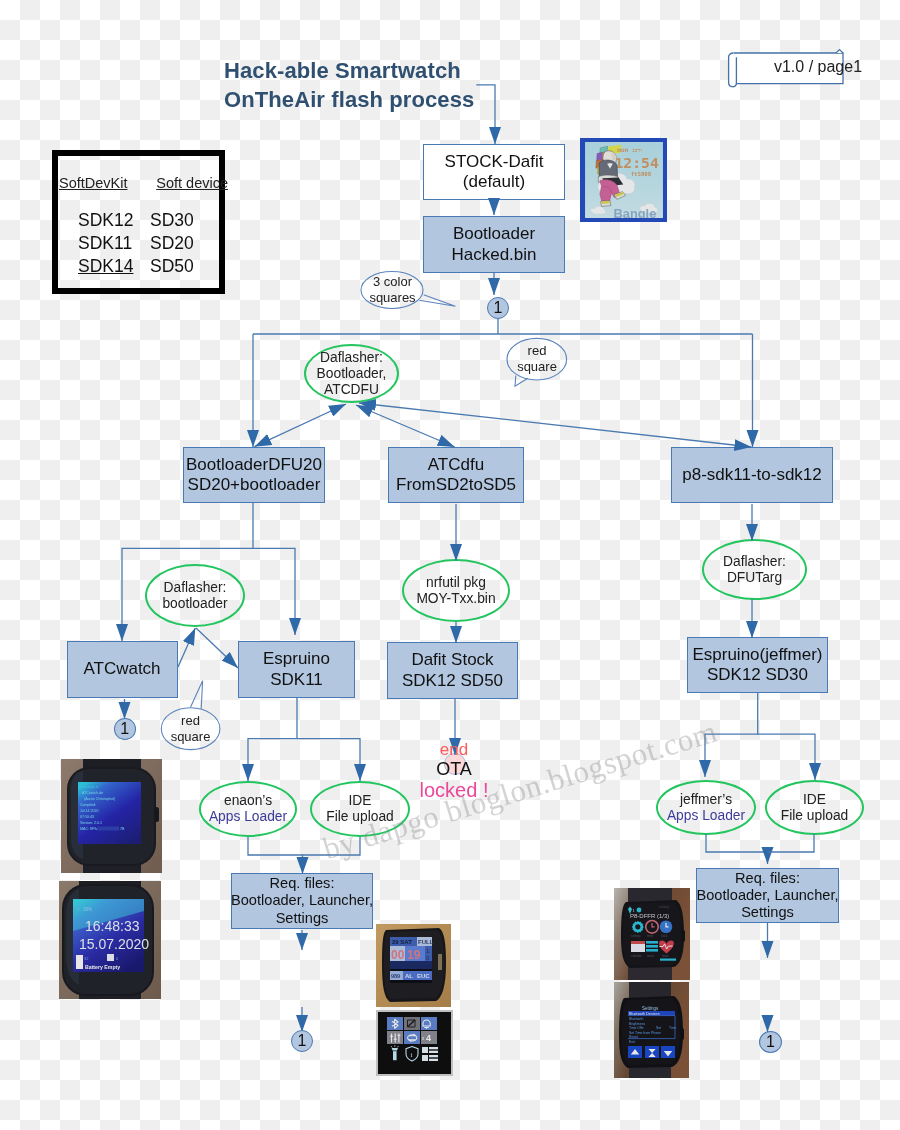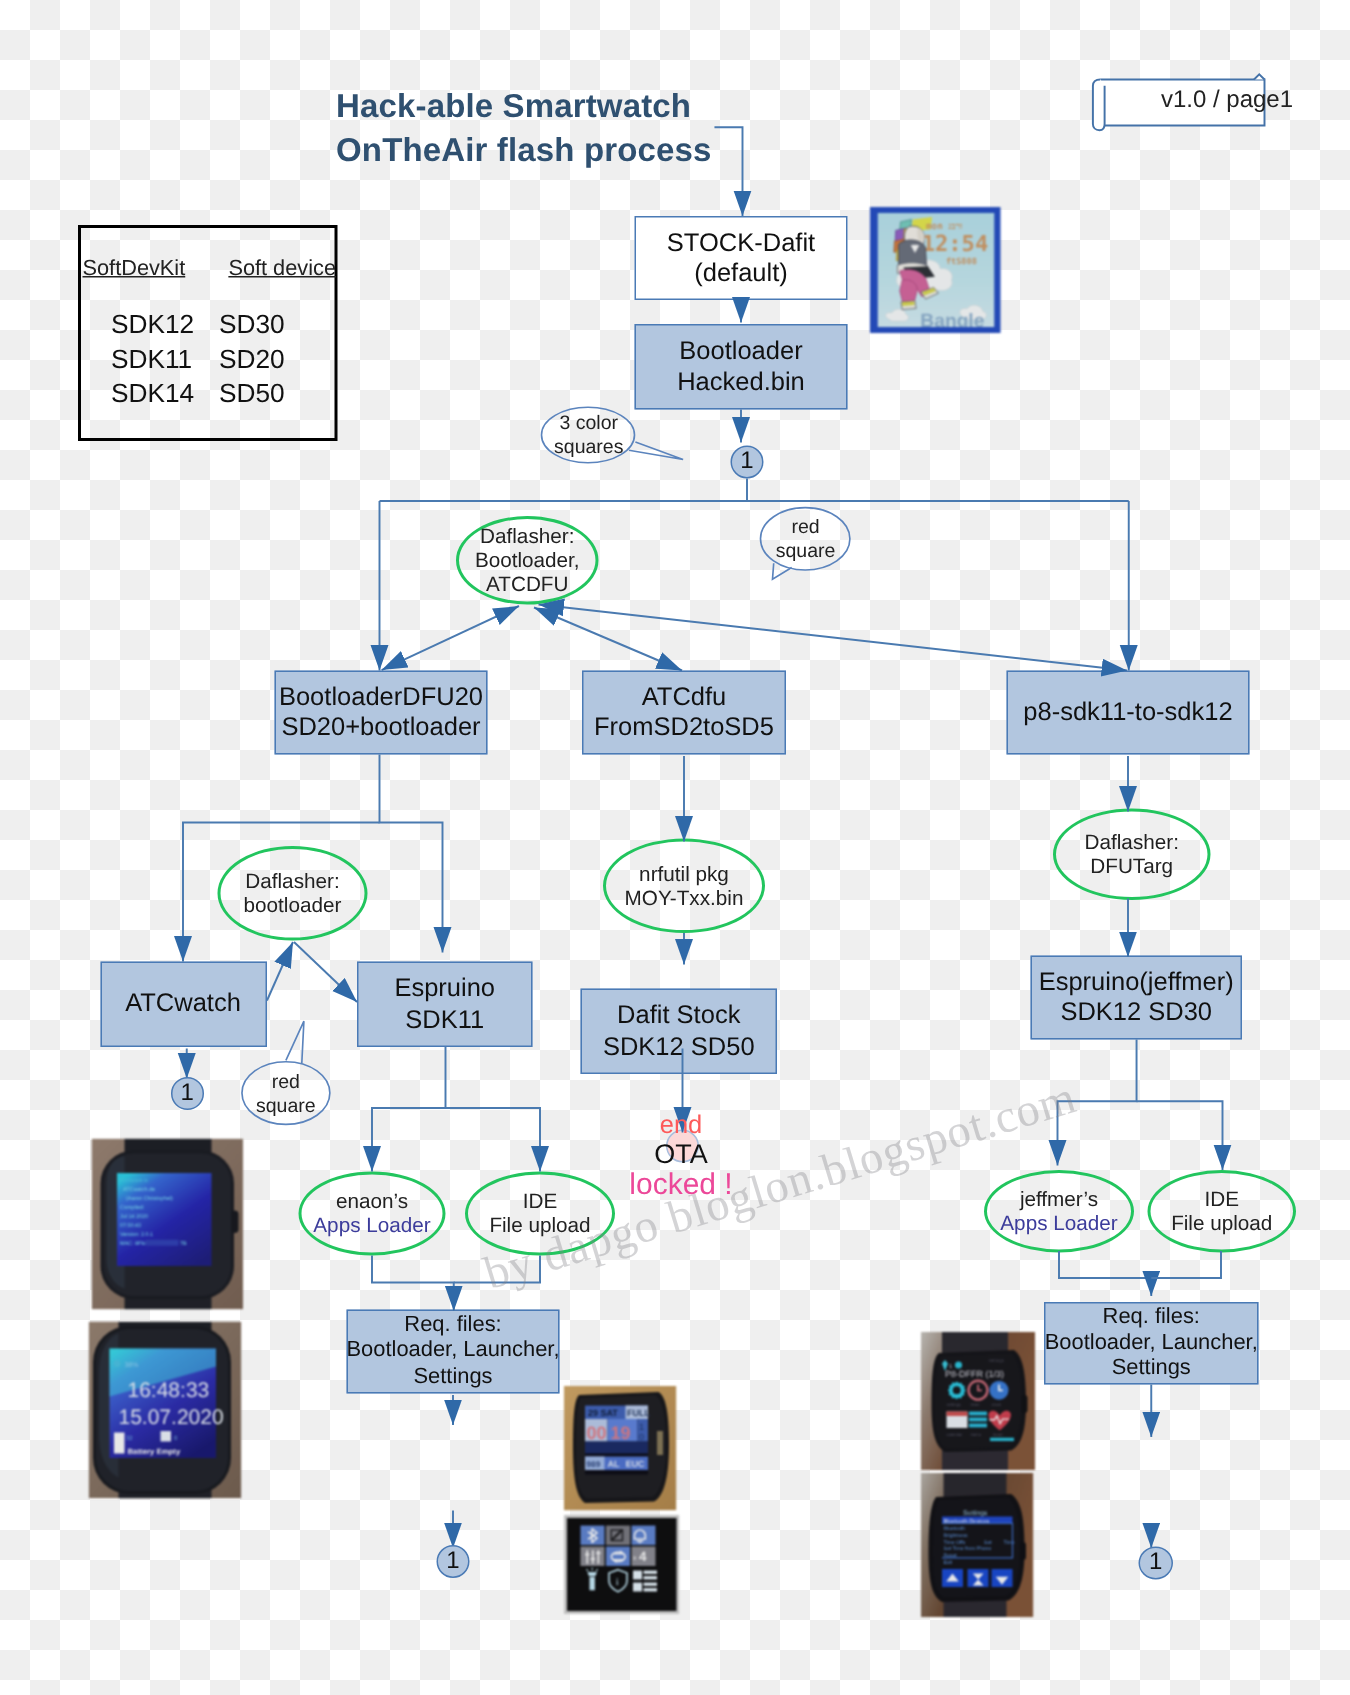--- a/index.html
+++ b/index.html
@@ -118,37 +118,37 @@
 <div id="vernote" style="position:absolute;left:726px;top:48px;width:120px;height:42px;z-index:4;">
   <svg width="120" height="42" viewBox="0 0 120 42">
     <path d="M7.5,5 L117,5 L117,35.6 L10,35.6" fill="#ffffff" stroke="#4472a8" stroke-width="1.3"></path>
     <path d="M7.5,5 C4.2,5 2.6,6.8 2.6,9.2 L2.6,34.6 C2.6,37 4.2,38.8 7,38.8 C9.6,38.8 10.4,37 10.4,34.6 L10.4,9.2" fill="#ffffff" stroke="#4472a8" stroke-width="1.3"></path>
     <path d="M110,5 L113.5,1.6 L117,5" fill="#ffffff" stroke="#4472a8" stroke-width="1.3"></path>
   </svg>
   <div style="position:absolute;left:10px;top:10px;width:108px;text-align:center;font-size:16px;color:#222;padding-left:28px;">v1.0 / page1</div>
 </div>
 
 <div id="legend" style="position:absolute;left:52px;top:150px;width:173px;height:144px;
-     border:2px solid #000000;box-sizing:border-box;z-index:3;">
+     border:6px solid #000000;box-sizing:border-box;z-index:3;">
   <div style="position:absolute;left:1px;top:19px;width:169px;display:flex;justify-content:space-between;
       font-size:14.5px;color:#222;">
     <span style="text-decoration:underline;">SoftDevKit</span>
     <span style="text-decoration:underline;">Soft device</span>
   </div>
   <div style="position:absolute;left:20px;top:53px;width:140px;font-size:17.5px;color:#111;line-height:1.32;">
     <div style="display:flex;">
       <span style="width:72px;">SDK12</span>
       <span>SD30</span>
     </div>
     <div style="display:flex;">
       <span style="width:72px;">SDK11</span>
       <span>SD20</span>
     </div>
     <div style="display:flex;">
-      <span style="width:72px;">SDK14</span>
+      <span style="width:72px;text-decoration:underline;">SDK14</span>
       <span>SD50</span>
     </div>
   </div>
 </div>
 
 <div class="node rect white" style="left:423px;top:144px;width:142px;height:56px;"><span>STOCK-Dafit
 (default)</span></div>
 
 <div class="node rect" style="left:423px;top:216px;width:142px;height:57px;"><span>Bootloader
 Hacked.bin</span></div>
@@ -159,21 +159,21 @@
 <div class="node rect" style="left:388px;top:447px;width:136px;height:56px;"><span>ATCdfu
 FromSD2toSD5</span></div>
 
 <div class="node rect" style="left:671px;top:447px;width:162px;height:56px;"><span>p8-sdk11-to-sdk12</span></div>
 
 <div class="node rect" style="left:66.5px;top:641px;width:111px;height:57px;"><span>ATCwatch</span></div>
 
 <div class="node rect" style="left:238px;top:641px;width:117px;height:57px;"><span>Espruino
 SDK11</span></div>
 
-<div class="node rect" style="left:387px;top:642px;width:131px;height:57px;margin-top:17px;"><span>Dafit Stock
+<div class="node rect" style="left:387px;top:642px;width:131px;height:57px;"><span>Dafit Stock
 SDK12 SD50</span></div>
 
 <div class="node rect" style="left:687px;top:637px;width:141px;height:56px;"><span>Espruino(jeffmer)
 SDK12 SD30</span></div>
 
 <div class="node rect" style="left:231px;top:873px;width:142px;height:56px;font-size:14.6px;"><span style="white-space:pre;">Req. files:
 Bootloader, Launcher,
 Settings</span></div>
 
 

